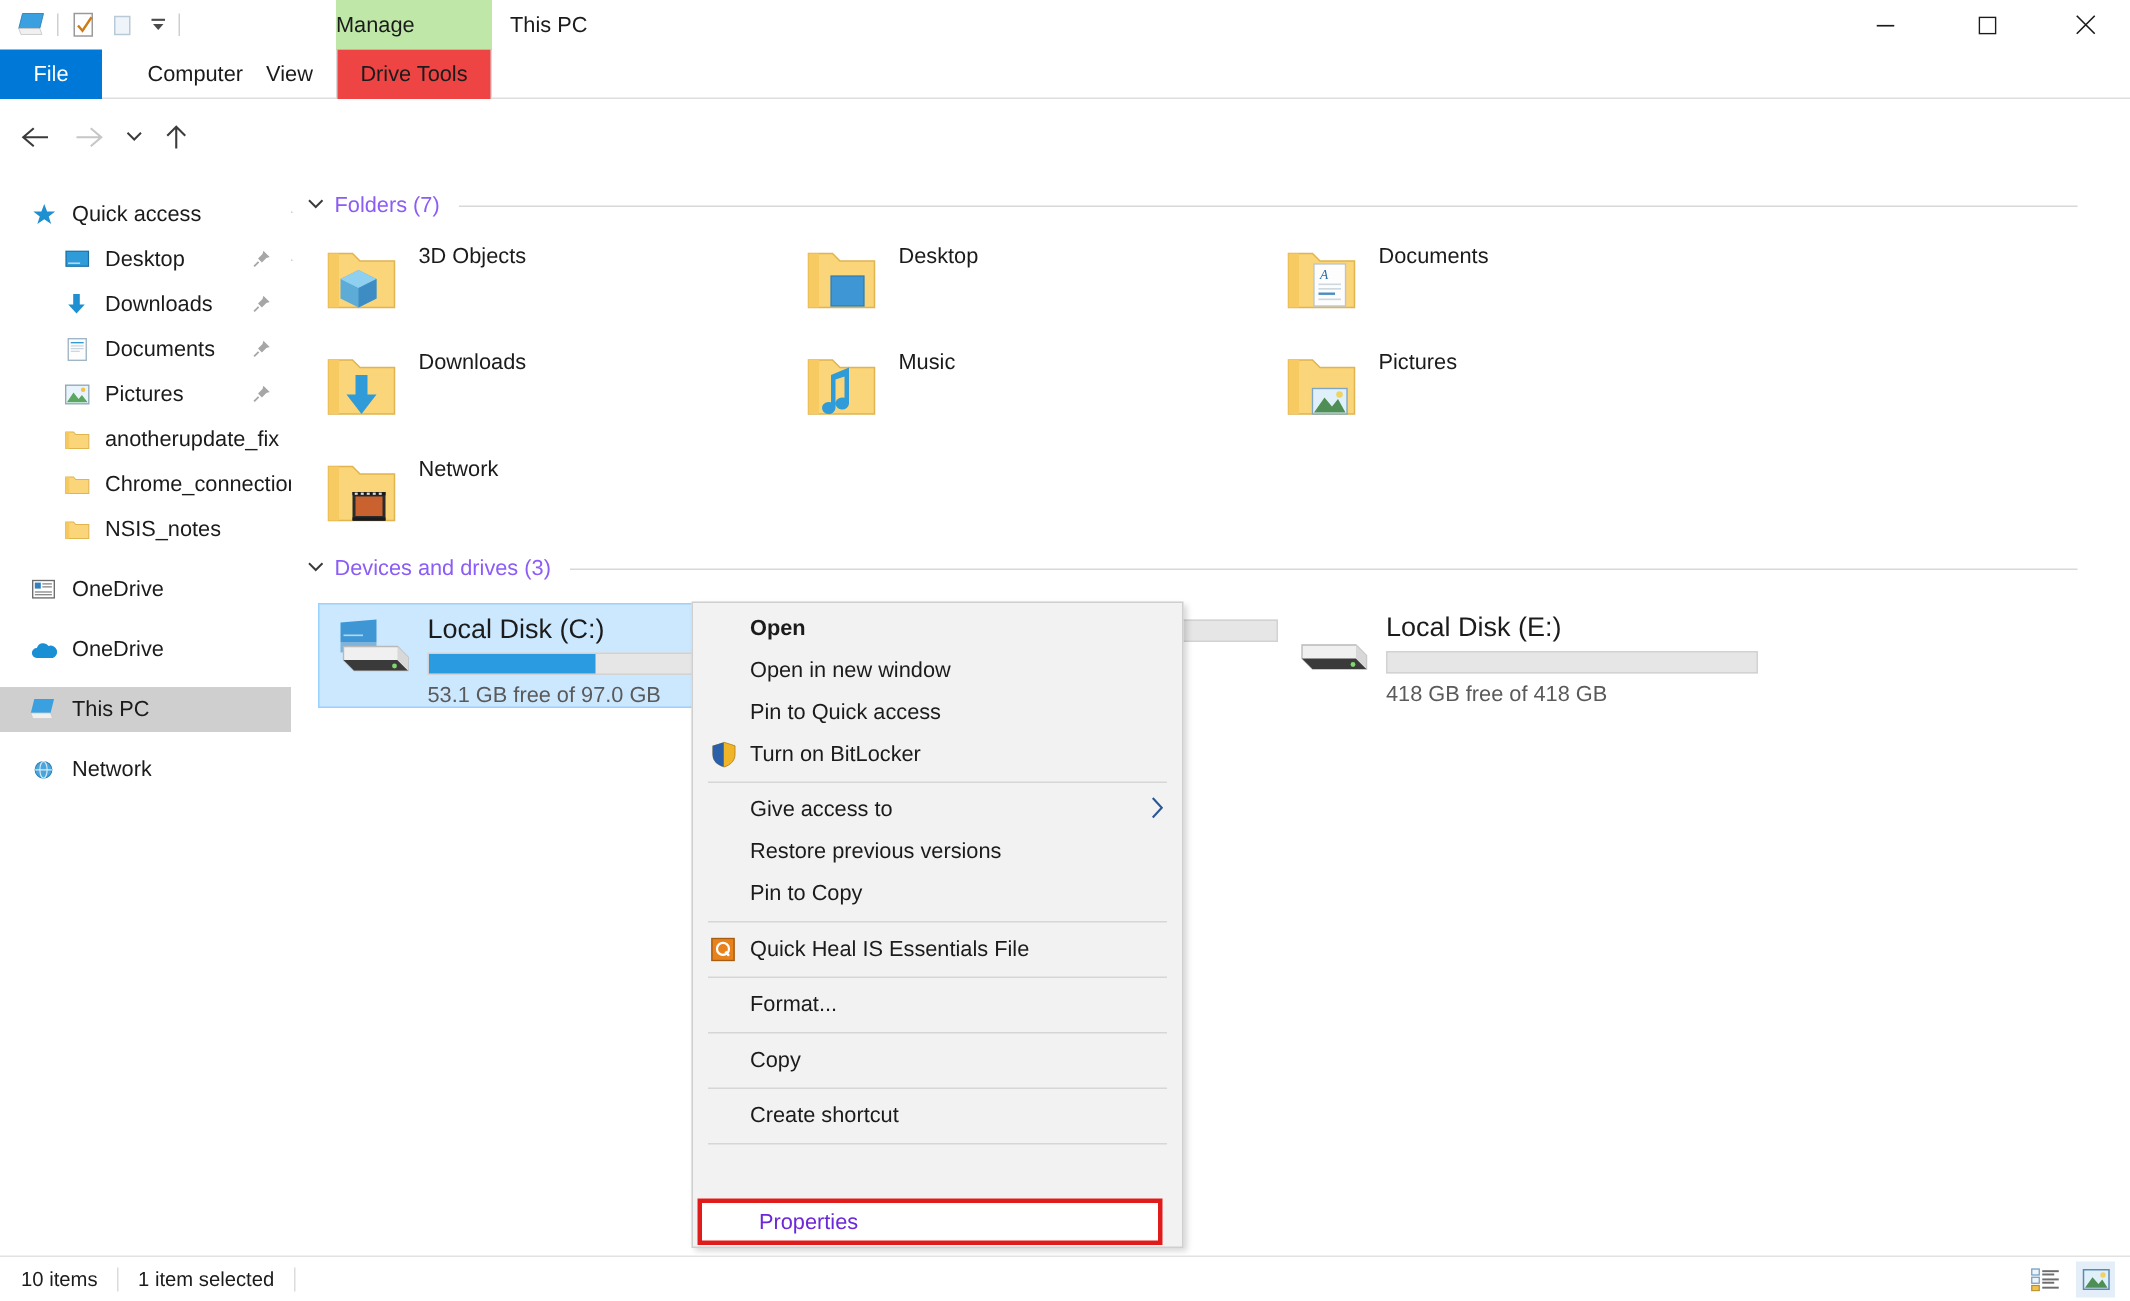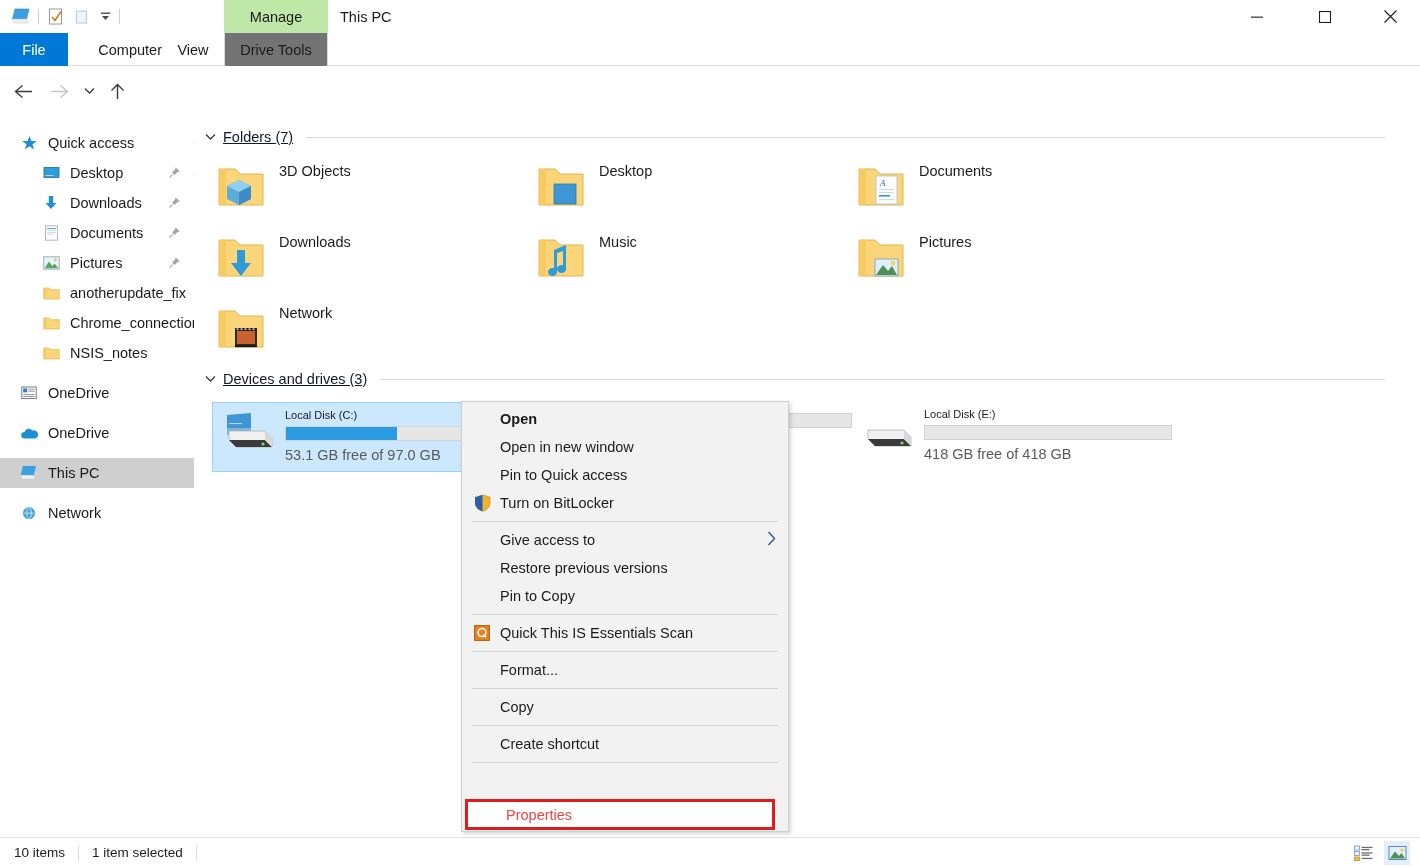--- a/index.html
+++ b/index.html
@@ -26,21 +26,21 @@
     display: flex; align-items: center; gap: 0px;
   }
   .qat-ico { width: 26px; height: 25px; display: flex; align-items: center; justify-content: center; }
   .qat-sep { width: 1px; height: 15px; background: #cfcfcf; margin: 0 4px; }
   .qat-chev { width: 20px; height: 25px; display:flex; align-items:center; justify-content:center;
     font-size: 9px; color: #444; }
 
   .ribbon-ctx {
     position: absolute; left: 224px; top: 0; width: 104px; height: 33px;
     background: #bfe7a8;
-    display: flex; align-items: center; justify-content: center;
+    display: flex; align-items: center; justify-content: flex-start;
   }
   .ribbon-ctx span { font-size: 14.5px; color: #1b1b1b; }
 
   .win-title {
     position: absolute; left: 340px; top: 0; height: 33px;
     display: flex; align-items: center;
     font-size: 14.5px; color: #1b1b1b;
   }
 
   .wctl { position: absolute; top: 0; height: 33px; width: 48px;
@@ -55,21 +55,21 @@
     background: #ffffff; border-bottom: 1px solid #dedede;
   }
   .tab {
     position: absolute; top: 0; height: 33px;
     display: flex; align-items: center; justify-content: center;
     font-size: 14.5px; color: #1b1b1b;
   }
   .tab-file { left: 0; width: 68px; background: #0078d7; color: #fff; }
   .tab-computer { left: 68px; width: 94px; justify-content: flex-end; }
   .tab-view { left: 162px; width: 62px; }
-  .tab-drive { left: 224px; width: 104px; background: #737373;
+  .tab-drive { left: 224px; width: 104px; background: #ef4444;
     border-left: 1px solid #d9d9d9; border-right: 1px solid #d9d9d9;
     height: 33px; }
 
   .ribbon-right { position: absolute; right: 4px; top: 33px; height: 33px;
     display: flex; align-items: center; gap: 8px; }
   .ribbon-chev { width: 24px; height: 24px; display:flex; align-items:center;
     justify-content:center; color:#888; }
   .help-btn { width: 19px; height: 19px; border-radius: 50%; background: #0a7bd4;
     color: #fff; font-size: 13px; font-weight: bold;
     display:flex; align-items:center; justify-content:center; margin-right: 8px; }
@@ -124,33 +124,33 @@
   .lvl1 { padding-left: 40px; }
   .nav-gap { height: 10px; }
 
   
   .content {
     position: absolute; left: 195px; top: 118px; width: 1225px; height: 719px;
     background: #ffffff; overflow: hidden;
   }
   .grouphdr { position:absolute; display:flex; align-items:center; gap:7px; }
   .grp-chev { color: #4a4a4a; font-size: 11px; }
-  .grp-txt { font-size: 14.5px; color: #0f172a; white-space: nowrap; text-decoration: underline; }
+  .grp-txt { font-size: 14.5px; color: #8b5cf6; white-space: nowrap; }
   .grp-rule { height:1px; background:#d8d8d8; flex:1; margin-left: 6px; }
 
   .tile { position:absolute; display:flex; align-items:flex-start; }
   .tile-ico { width: 56px; height: 52px; flex:0 0 56px; position:relative; }
   .tile-lbl { font-size: 14.5px; color:#1b1b1b; margin-left: 8px; margin-top: 1px; }
 
   .drive { position:absolute; width: 330px; height: 70px; display:flex; align-items:flex-start;
     padding: 6px 0 0 6px; }
   .drive.sel { background:#cce8ff; border:1px solid #99d1ff; }
   .drive-ico { width: 60px; height: 54px; flex: 0 0 60px; position:relative; }
   .drive-meta { margin-left: 6px; width: 250px; }
-  .drive-name { font-size:11px; color:#1b1b1b; margin-bottom: 5px; }
+  .drive-name { font-size:18px; color:#1b1b1b; margin-bottom: 5px; }
   .bar-outer { width: 248px; height: 15px; background: #e6e6e6; border: 1px solid #d2d2d2; }
   .bar-fill { height: 100%; background: #2a9ae1; }
   .drive-free { font-size:14.5px; color:#5a5a5a; margin-top: 6px; }
 
   
   .ctxmenu {
     position: absolute; left: 461px; top: 401px; width: 328px; height: 431px;
     background: #f2f2f2; border: 1px solid #cfcfcf;
     box-shadow: 2px 2px 4px rgba(0,0,0,0.16);
     padding: 3px 0;
@@ -160,21 +160,21 @@
   .ctxitem .ci-ico { width: 24px; flex:0 0 24px; display:flex;
     align-items:center; justify-content:center; }
   .ctxitem .ci-lbl { margin-left: 6px; }
   .ctxitem.bold .ci-lbl { font-weight: bold; }
   .ctxsub { position:absolute; right: 12px; color:#2b5797; font-size: 13px; }
   .ctxsep { height:1px; background:#d6d6d6; margin: 4px 10px; }
   .hl-box { position:absolute; left: 465px; top: 799px; width: 310px; height: 31px;
     border: 3px solid #e01b1b; background: #ffffff; }
   .hl-label { position:absolute; left: 0; top: 0; width:100%; height:100%;
     display:flex; align-items:center; padding-left: 38px;
-    font-size:14.5px; color:#ef4444; }
+    font-size:14.5px; color:#6d28d9; }
 
   
   .statusbar {
     position:absolute; left:0; bottom:0; width:1420px; height:30px;
     background:#ffffff; border-top: 1px solid #e2e2e2;
     display:flex; align-items:center;
   }
   .st-txt { font-size: 13.5px; color:#1b1b1b; }
   .st-sep { width:1px; height:16px; background:#dcdcdc; margin: 0 13px; }
   .view-btns { position:absolute; right: 10px; top: 3px; display:flex; gap: 8px; }
@@ -719,21 +719,21 @@
     <div class="ctxsep"></div>
 
     <div class="ctxitem">
       <span class="ci-ico">
         <svg width="16" height="16" viewBox="0 0 16 16">
           <rect x="0.6" y="0.6" width="14.8" height="14.8" fill="#e8821e" stroke="#a85c10" stroke-width="1"></rect>
           <circle cx="8" cy="7.6" r="4" fill="none" stroke="#ffffff" stroke-width="1.5"></circle>
           <line x1="9.6" y1="9.4" x2="12" y2="12.2" stroke="#ffffff" stroke-width="1.6"></line>
         </svg>
       </span>
-      <span class="ci-lbl">Quick This IS Essentials Scan</span>
+      <span class="ci-lbl">Quick Heal IS Essentials File</span>
     </div>
 
     <div class="ctxsep"></div>
 
     <div class="ctxitem">
       <span class="ci-ico"></span>
       <span class="ci-lbl">Format...</span>
     </div>
 
     <div class="ctxsep"></div>

